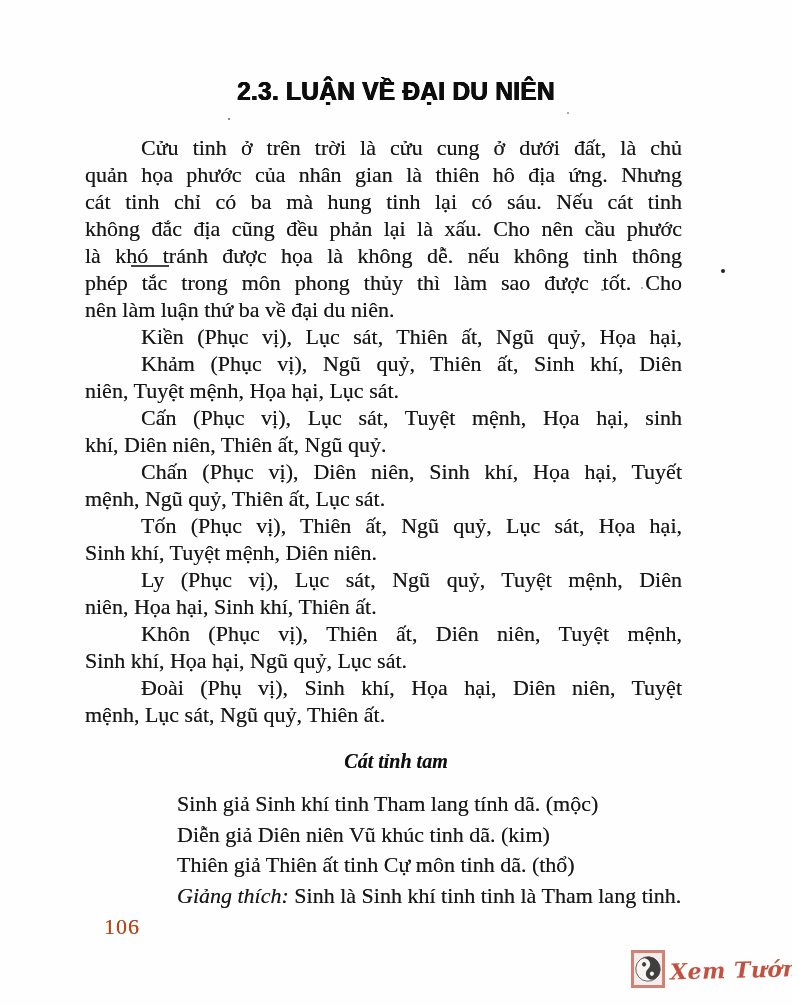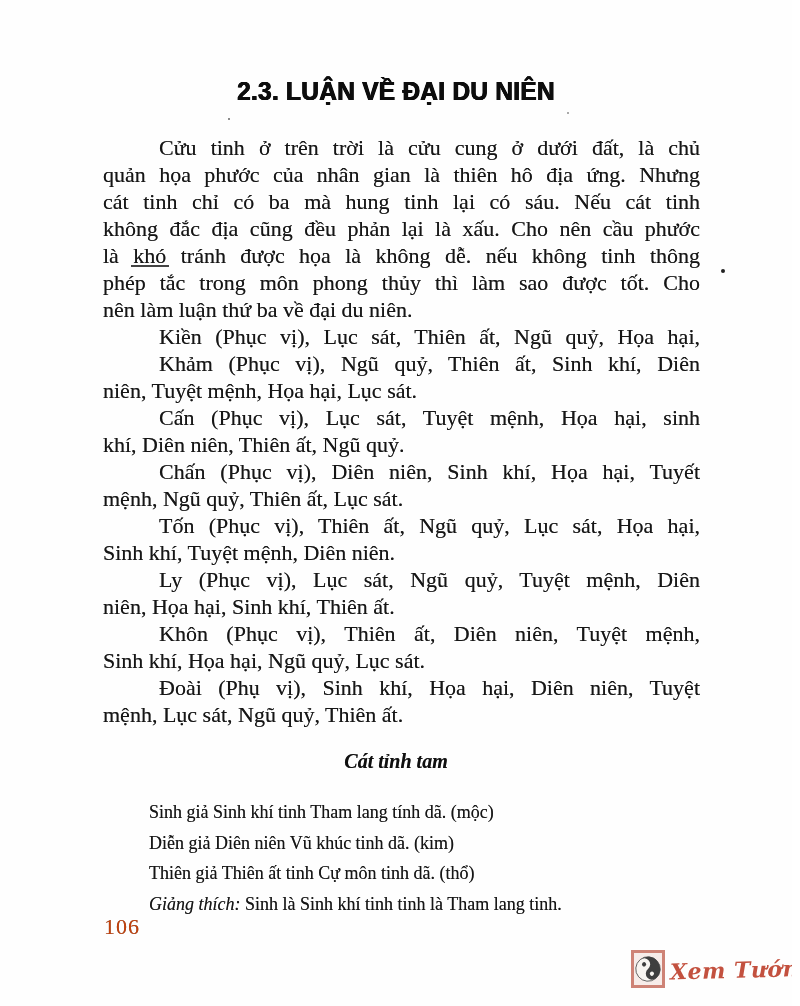--- a/index.html
+++ b/index.html
@@ -8,37 +8,36 @@
     font-family:"Liberation Serif",serif;color:#161616;overflow:hidden;
   }
   .doc-title{
     position:absolute;top:76px;left:0;width:100%;text-align:center;
     font-family:"Liberation Sans",sans-serif;font-weight:bold;font-size:26px;
     color:#0d0d0d;transform:scaleX(0.94);
     text-shadow:0.5px 0 0 #0d0d0d,-0.5px 0 0 #0d0d0d,0 0.4px 0 #0d0d0d;
     letter-spacing:0.3px;
   }
   .body-text{
-    position:absolute;top:134px;left:103px;width:597px;
+    position:absolute;top:134px;left:85px;width:597px;
     font-size:22px;line-height:27px;
     text-shadow:0 0 0.5px rgba(0,0,0,0.55);
   }
   .line{min-height:27px;}
   .line.j{text-align:justify;text-align-last:justify;}
   .line.i{padding-left:56px;}
   .section-heading{
     position:absolute;top:750px;left:0;width:100%;text-align:center;
     font-weight:bold;font-style:italic;font-size:20px;color:#101010;
     text-shadow:0 0 0.5px rgba(0,0,0,0.55);
   }
   .section-lines{
-    position:absolute;top:789px;left:149px;width:560px;
-    font-size:18px;line-height:30.5px;
+    position:absolute;top:789px;left:177px;width:560px;
+    font-size:22px;line-height:30.5px;
     text-shadow:0 0 0.5px rgba(0,0,0,0.55);
-    margin-top:8px;
   }
   .section-lines .it{font-style:italic;}
   .page-number{
     position:absolute;left:104px;top:914px;font-size:22px;color:#c2410c;
     letter-spacing:1px;text-shadow:0 0 0.6px rgba(0,0,0,0.5);
   }
   .watermark{
     position:absolute;left:631px;top:950px;display:flex;align-items:center;gap:5px;
   }
   .wm-icon-frame{

